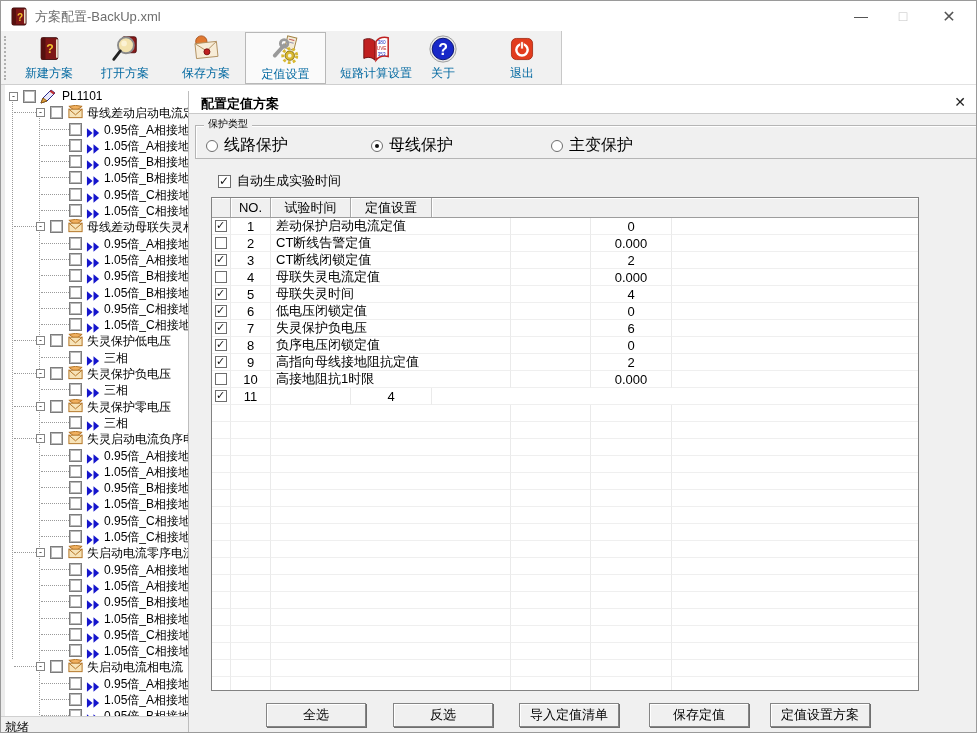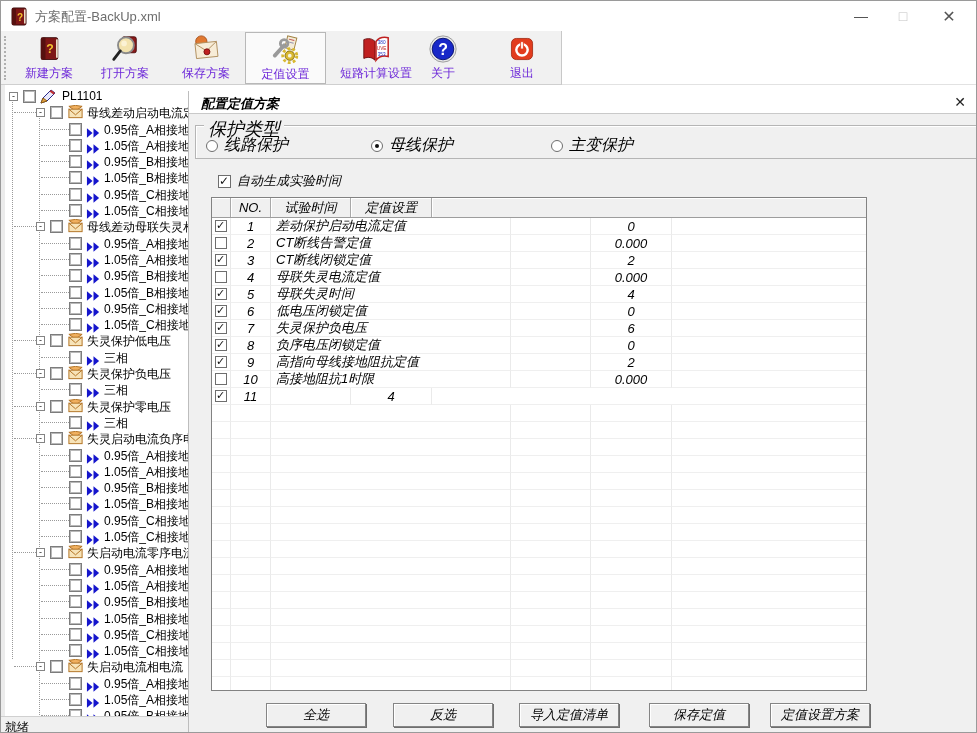--- a/index.html
+++ b/index.html
@@ -16,21 +16,21 @@
   .win-btn.max { right:52px; color:#c4c4c4; }
   .win-btn.close { right:6px; font-size:16px; }
 
   
   .toolbar { position:absolute; left:0; top:30px; width:100%; height:54px; background:#fff; }
   .toolbar .tb-strip { position:absolute; left:0; top:0; width:561px; height:54px; background:#f1f1f1; border-bottom:1px solid #cfcfcf; border-right:1px solid #c8c8c8; }
   .toolbar .tb-rest { position:absolute; left:561px; top:0; right:0; height:54px; background:#fff; border-bottom:1px solid #e2e2e2; }
   .tb-gripper { position:absolute; left:3px; top:5px; width:3px; height:44px; border-left:2px dotted #b0b0b0; }
   .tb-btn { position:absolute; top:1px; height:52px; display:flex; flex-direction:column; align-items:center; justify-content:flex-start; padding-top:2px; cursor:default; }
   .tb-btn .tb-icon { width:32px; height:30px; display:flex; align-items:center; justify-content:center; }
-  .tb-btn .tb-label { font-size:12px; color:#6d28d9; white-space:nowrap; margin-top:1px; }
+  .tb-btn .tb-label { font-size:12px; color:#0369a1; white-space:nowrap; margin-top:1px; }
   .tb-btn.selected { background:#fafafa; border:1px solid #b8b8b8; }
   .tb-b1 { left:12px;  width:72px; }
   .tb-b2 { left:88px;  width:72px; }
   .tb-b3 { left:168px; width:74px; }
   .tb-b4 { left:244px; width:81px; }
   .tb-b5 { left:327px; width:96px; }
   .tb-b6 { left:414px; width:56px; }
   .tb-b7 { left:492px; width:58px; }
 
   
@@ -56,40 +56,40 @@
   .tlabel { position:absolute; top:1px; font-size:12px; color:#000; }
   .tnode.lvl1 .tlabel { left:56px; }
   .tnode.lvl2 .tlabel { left:81px; }
   .tnode.lvl3 .tlabel { left:98px; }
 
   
   .statusbar { position:absolute; left:0; top:715px; width:100%; height:18px; background:#f0f0f0; border-top:1px solid #d0d0d0; }
   .statusbar .st-text { position:absolute; left:4px; top:2px; font-size:12px; color:#000; }
 
   
-  .dialog { position:absolute; left:187px; top:90px; width:790px; height:643px; background:#f0f0f0; border-left:1px solid #bdbdbd;font-style:italic; }
+  .dialog { position:absolute; left:187px; top:90px; width:790px; height:643px; background:#f0f0f0; border-left:1px solid #bdbdbd; }
   .dlg-title { position:absolute; left:0; top:0; width:100%; height:23px; background:#fff; border-bottom:1px solid #c9c9c9; }
   .dlg-title .dt-text { position:absolute; left:12px; top:4px; font-size:13px; font-weight:bold; color:#000; }
   .dlg-close { position:absolute; right:8px; top:2px; width:20px; height:19px; text-align:center; font-size:14px; color:#222; line-height:19px; }
 
   .groupbox { position:absolute; left:6px; top:34px; width:784px; height:34px; border:1px solid #b5b5b5; box-shadow:inset 1px 1px 0 #fff; }
-  .gb-label { position:absolute; left:8px; top:-9px; background:#f0f0f0; padding:0 4px; font-size:18px; color:#000; }
+  .gb-label { position:absolute; left:8px; top:-9px; background:#f0f0f0; padding:0 4px; font-size:10px; color:#000; }
   .radio-item { position:absolute; top:9px; display:flex; align-items:center; }
   .radio-item.r1 { left:10px; } .radio-item.r2 { left:175px; } .radio-item.r3 { left:355px; }
   .radio-dot { width:12px; height:12px; border-radius:50%; background:#fff; border:1px solid #6e6e6e; margin-right:6px; position:relative; }
   .radio-dot.checked::after { content:""; position:absolute; left:3px; top:3px; width:4px; height:4px; border-radius:50%; background:#111; }
   .radio-label { font-size:16px; color:#000; }
 
   .autocb { position:absolute; left:29px; top:81px; display:flex; align-items:center; }
   .cbox { width:13px; height:13px; background:#fff; border:1px solid #6e6e6e; position:relative; margin-right:6px; }
   .cbox.checked::after { content:"✓"; position:absolute; left:0px; top:-2px; font-size:12px; font-weight:bold; color:#111; }
   .autocb .cb-label { font-size:13px; color:#000; }
 
   
-  .settable { position:absolute; left:22px; top:106px; width:656px; height:494px; background:#fff; border:1px solid #828282; overflow:hidden; }
+  .settable { position:absolute; left:22px; top:106px; width:708px; height:494px; background:#fff; border:1px solid #828282; overflow:hidden; }
   .trow { display:flex; width:100%; }
   .thead { height:20px; background:#f0f0f0; border-bottom:1px solid #9d9d9d; box-shadow:inset 0 1px 0 #fff; }
   .thead .tcell { font-size:13px; color:#000; border-right:1px solid #a8a8a8; box-shadow:1px 0 0 #fff; display:flex; align-items:center; }
   .tdata { height:17px; }
   .tdata .tcell { font-size:13px; color:#000; border-right:1px solid #eaeaea; border-bottom:1px solid #efefef; display:flex; align-items:center; }
   .c-cb   { width:19px; justify-content:center; }
   .c-no   { width:40px; justify-content:center; }
   .c-name { width:240px; padding-left:5px; }
   .c-time { width:80px; justify-content:center; }
   .c-val  { width:81px; justify-content:center; }

